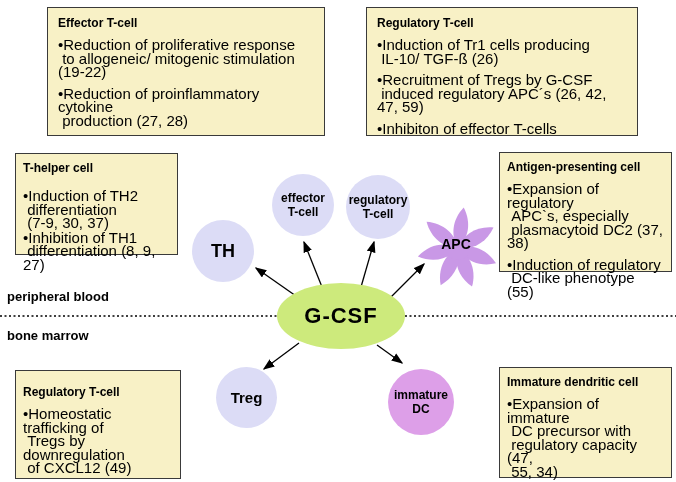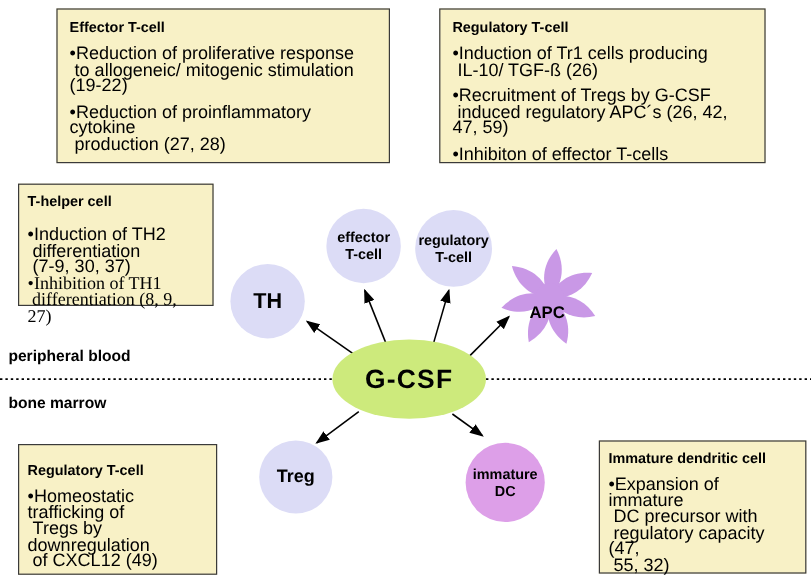--- a/index.html
+++ b/index.html
@@ -6,36 +6,36 @@
   .canvas{
     position:relative;width:676px;height:482px;background:#ffffff;
     font-family:"Liberation Sans","DejaVu Sans",sans-serif;color:#000;overflow:hidden;
   }
   .box{
     position:absolute;background:#f8f1c6;border:1px solid #3a3a3a;
     box-sizing:border-box;padding:8px 10px;
   }
   .box-title{font-weight:bold;font-size:12px;line-height:14px;}
   .bullet{font-size:15px;line-height:13.5px;white-space:pre-wrap;margin-top:8px;}
-  .bullet.tight{margin-top:1px;font-family:Liberation Serif, serif;}
+  .bullet.tight{margin-top:1px;}
   .box.side{padding:7px 7px;}
   .svg-layer{position:absolute;left:0;top:0;z-index:1;}
   .cell{
     position:absolute;border-radius:50%;background:#dcdcf6;display:flex;
     align-items:center;justify-content:center;text-align:center;
     font-weight:bold;white-space:pre-line;z-index:2;line-height:14px;
   }
   .gcsf{
     position:absolute;left:277px;top:283px;width:128px;height:66px;border-radius:50%;
     background:#cdea7c;display:flex;align-items:center;justify-content:center;
     font-weight:bold;font-size:22px;letter-spacing:1px;z-index:2;
   }
   .zone-label{position:absolute;left:7px;font-weight:bold;font-size:13px;z-index:3;}
   .apc-label{position:absolute;left:433px;top:236px;width:46px;text-align:center;
-    font-weight:bold;font-size:14px;z-index:3;margin-top:16px;}
+    font-weight:bold;font-size:14px;z-index:3;}
 </style>
 </head>
 <body>
 
 <div class="canvas">
 
   <svg class="svg-layer" width="676" height="482" viewBox="0 0 676 482">
     <defs>
       <marker id="ah" viewBox="0 0 8 6" markerWidth="9" markerHeight="7" refX="7" refY="3" orient="auto">
         <path d="M0,0 L8,3 L0,6 Z" fill="#000"></path>
@@ -84,34 +84,42 @@
 
   <div class="box side" style="left:15px;top:153px;width:163px;height:102px;">
     <div class="box-title">T-helper cell</div>
     <div class="bullet" style="margin-top:14px;">•Induction of TH2
  differentiation
  (7-9, 30, 37)</div>
     <div class="bullet tight">•Inhibition of TH1
  differentiation (8, 9, 27)</div>
   </div>
 
+  <div class="box side" style="left:499px;top:152px;width:173px;height:120px;">
+    <div class="box-title">Antigen-presenting cell</div>
+    <div class="bullet">•Expansion of regulatory
+ APC`s, especially
+ plasmacytoid DC2 (37, 38)</div>
+    <div class="bullet">•Induction of regulatory
+ DC-like phenotype (55)</div>
+  </div>
 
   <div class="box side" style="left:15px;top:370px;width:166px;height:109px;padding-top:14px;">
     <div class="box-title">Regulatory T-cell</div>
     <div class="bullet">•Homeostatic trafficking of
  Tregs by downregulation
  of CXCL12 (49)</div>
   </div>
 
   <div class="box side" style="left:499px;top:367px;width:173px;height:111px;">
     <div class="box-title">Immature dendritic cell</div>
     <div class="bullet">•Expansion of immature
  DC precursor with
  regulatory capacity (47,
- 55, 32)</div>
+ 55, 34)</div>
   </div>
 
   <div class="cell" style="left:192px;top:220px;width:62px;height:62px;font-size:18px;">
     <span>TH</span>
   </div>
 
   <div class="cell" style="left:272px;top:174px;width:62px;height:62px;font-size:12px;">
     <span>effector
 T-cell</span>
   </div>

